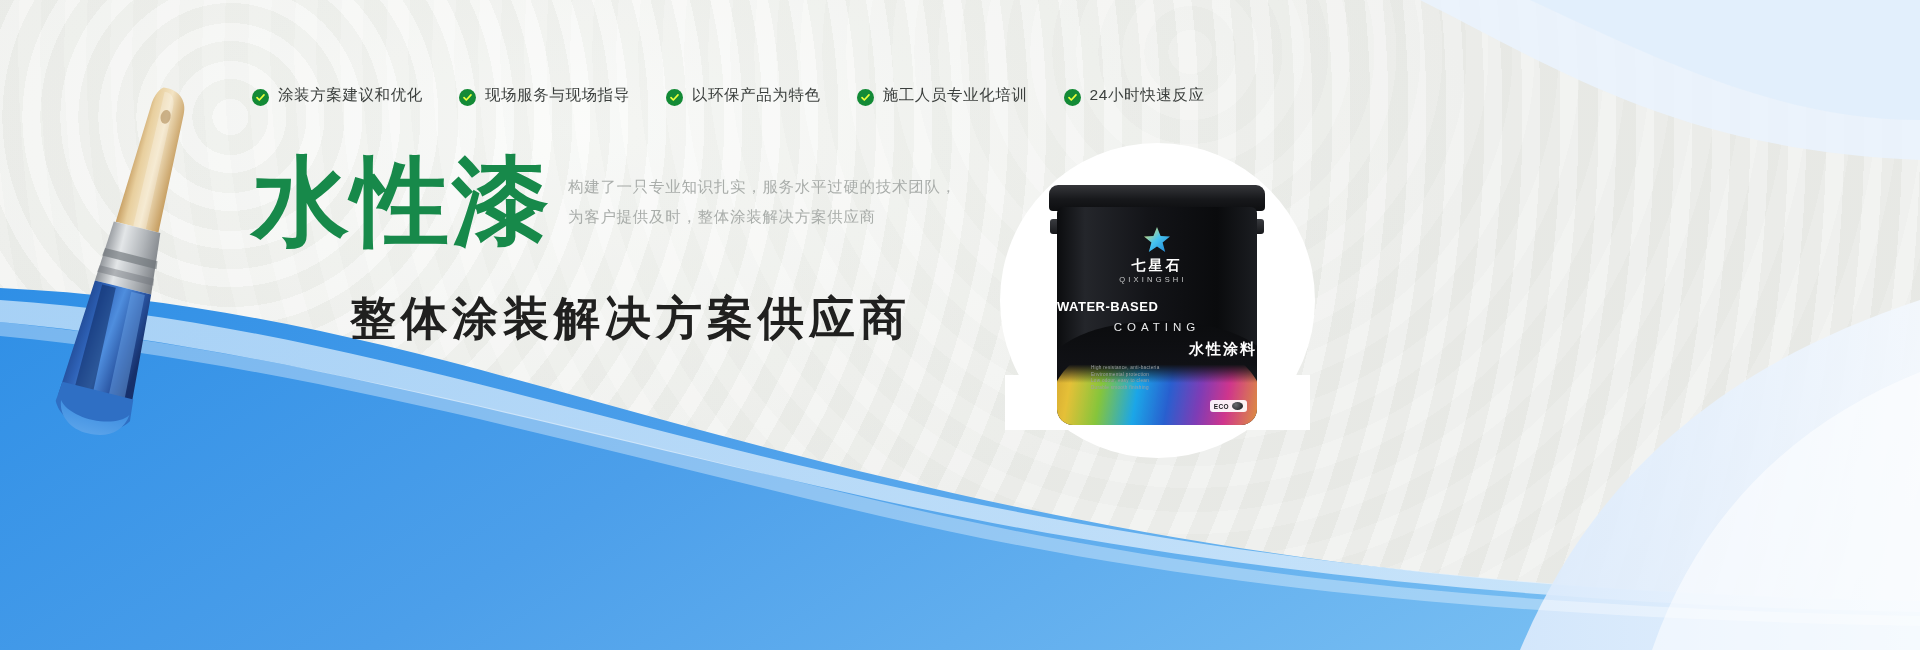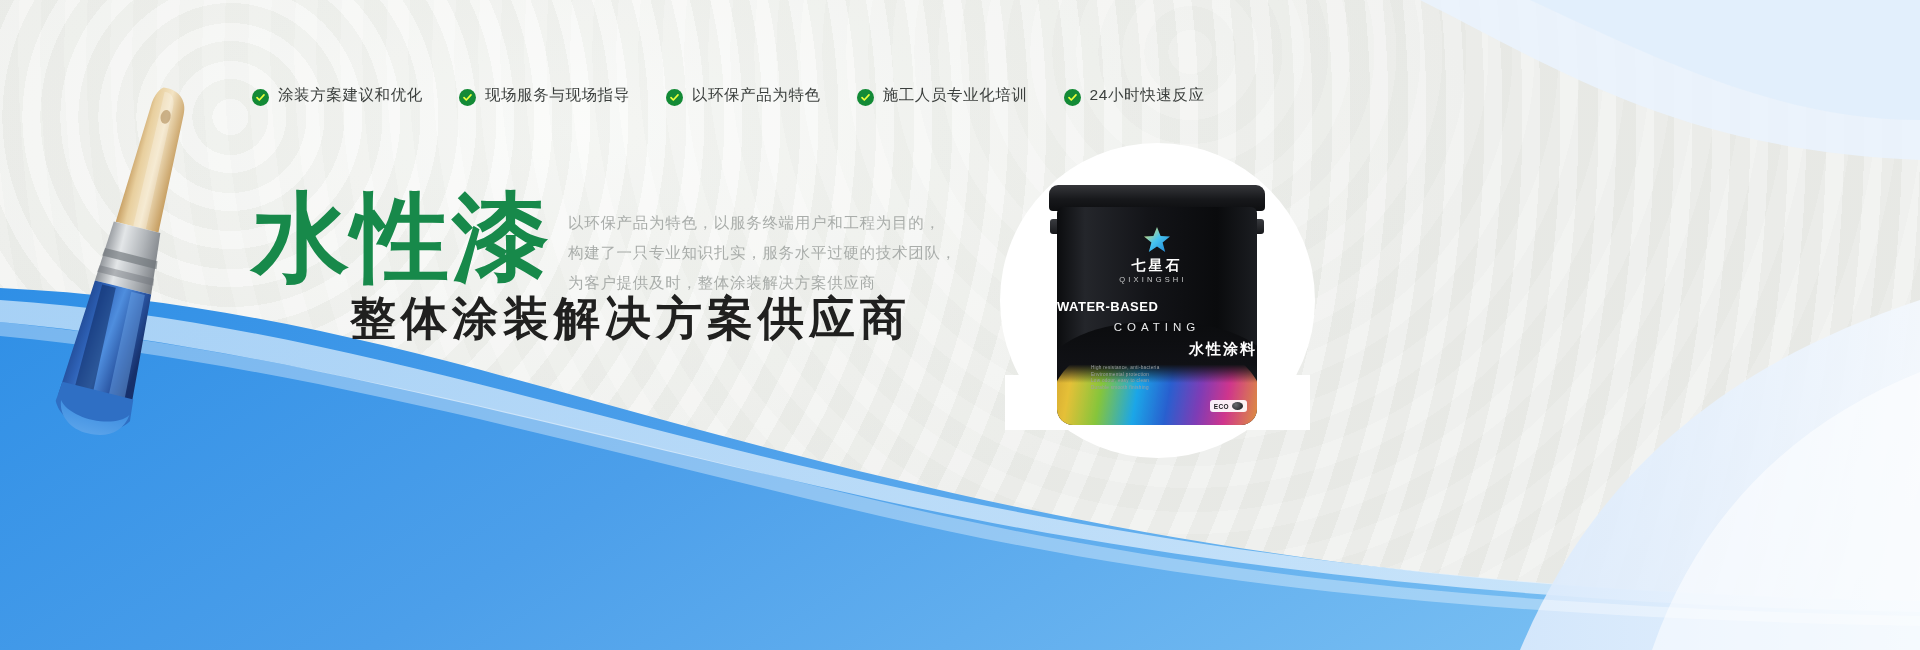--- a/index.html
+++ b/index.html
@@ -45,21 +45,20 @@
   .feature-label {
     font-size:15.5px; color:#3b3f3d; letter-spacing:.6px;
     font-family:"Liberation Sans","DejaVu Sans",sans-serif;
   }
 
   
   #headline-row {
     position:absolute; left:252px; top:152px;
     display:flex; align-items:flex-start;
     z-index:6;
-    margin-top:36px;
   }
   #headline {
     font-size:97px; line-height:1.03;
     font-weight:bold; color:#17894a;
     letter-spacing:3px;
     font-family:"DejaVu Sans","Liberation Sans",sans-serif;
   }
   #paragraph {
     margin-left:16px; margin-top:20px;
     font-size:15.5px; line-height:30px;
@@ -301,21 +300,20 @@
             <path d="M2 5.6 L4.3 8 L9 2.9" fill="none" stroke="#eaff3a" stroke-width="1.7" stroke-linecap="round" stroke-linejoin="round"></path>
           </svg>
       </span>
       <span class="feature-label">24小时快速反应</span>
     </div>
   </div>
 
   <div id="headline-row">
     <div id="headline">水性漆</div>
     <div id="paragraph">
-      <div>以环保产品为特色，以服务终端用户和工程为目的，</div>
       <div>构建了一只专业知识扎实，服务水平过硬的技术团队，</div>
       <div>为客户提供及时，整体涂装解决方案供应商</div>
     </div>
   </div>
 
   <div id="subtitle">整体涂装解决方案供应商</div>
 
   <div id="product-circle"></div>
   <div id="product-shelf"></div>
 

